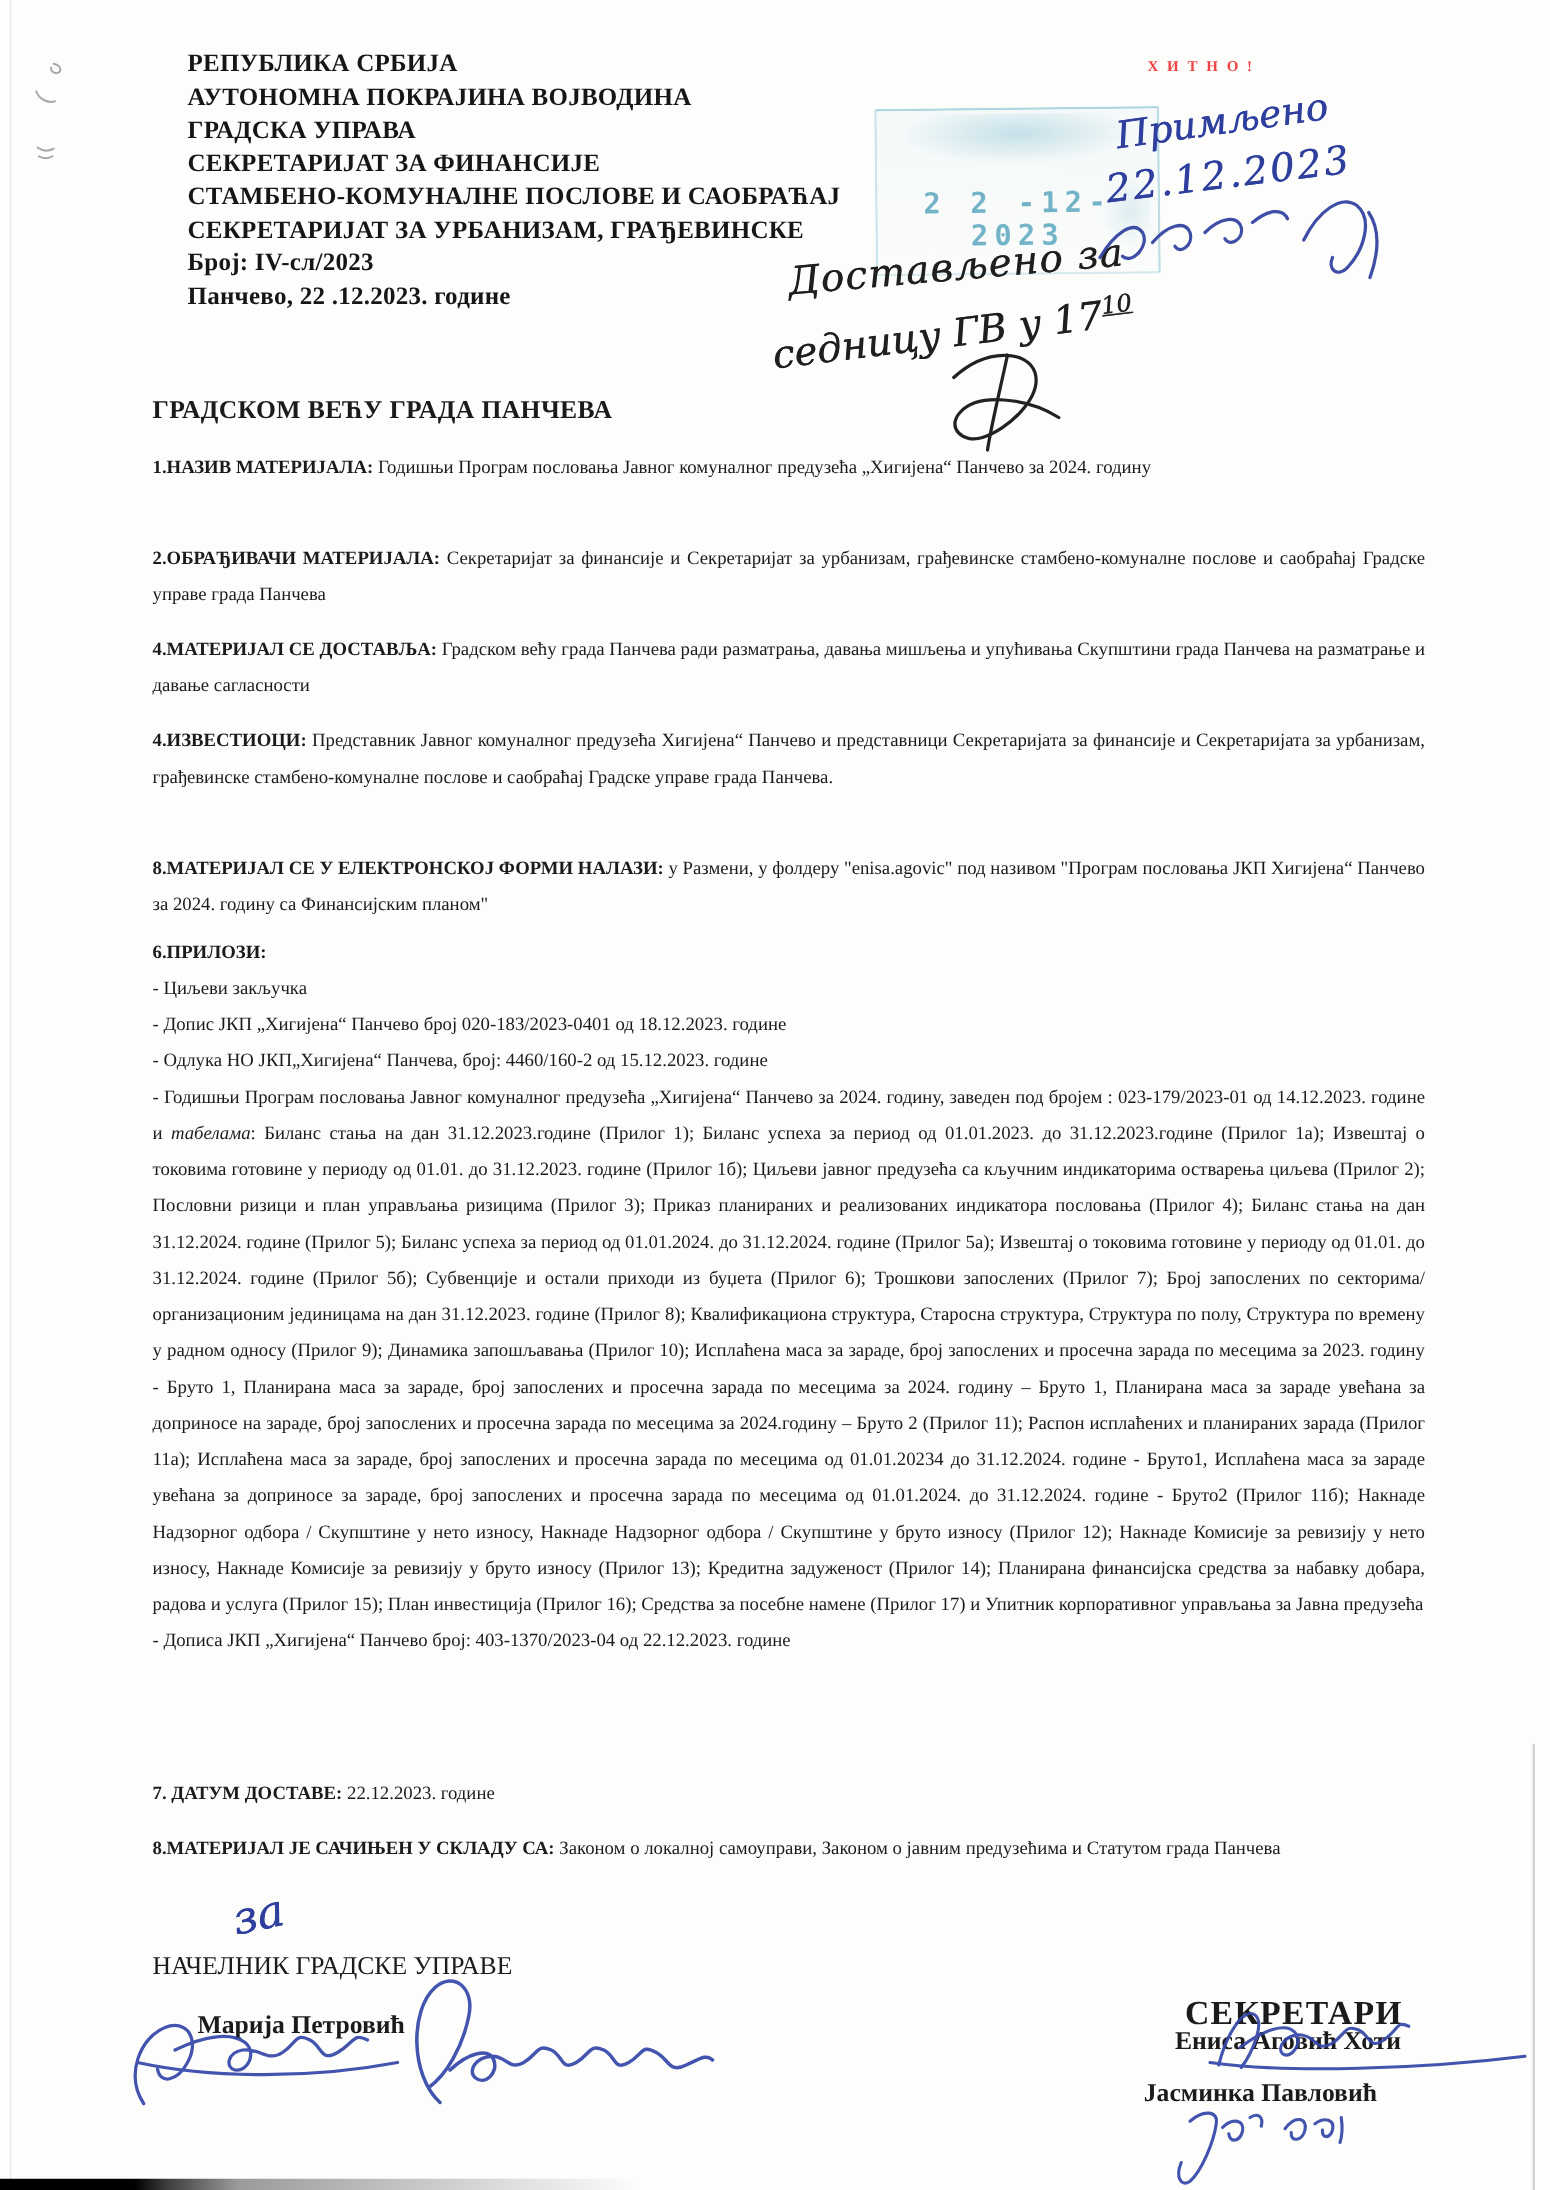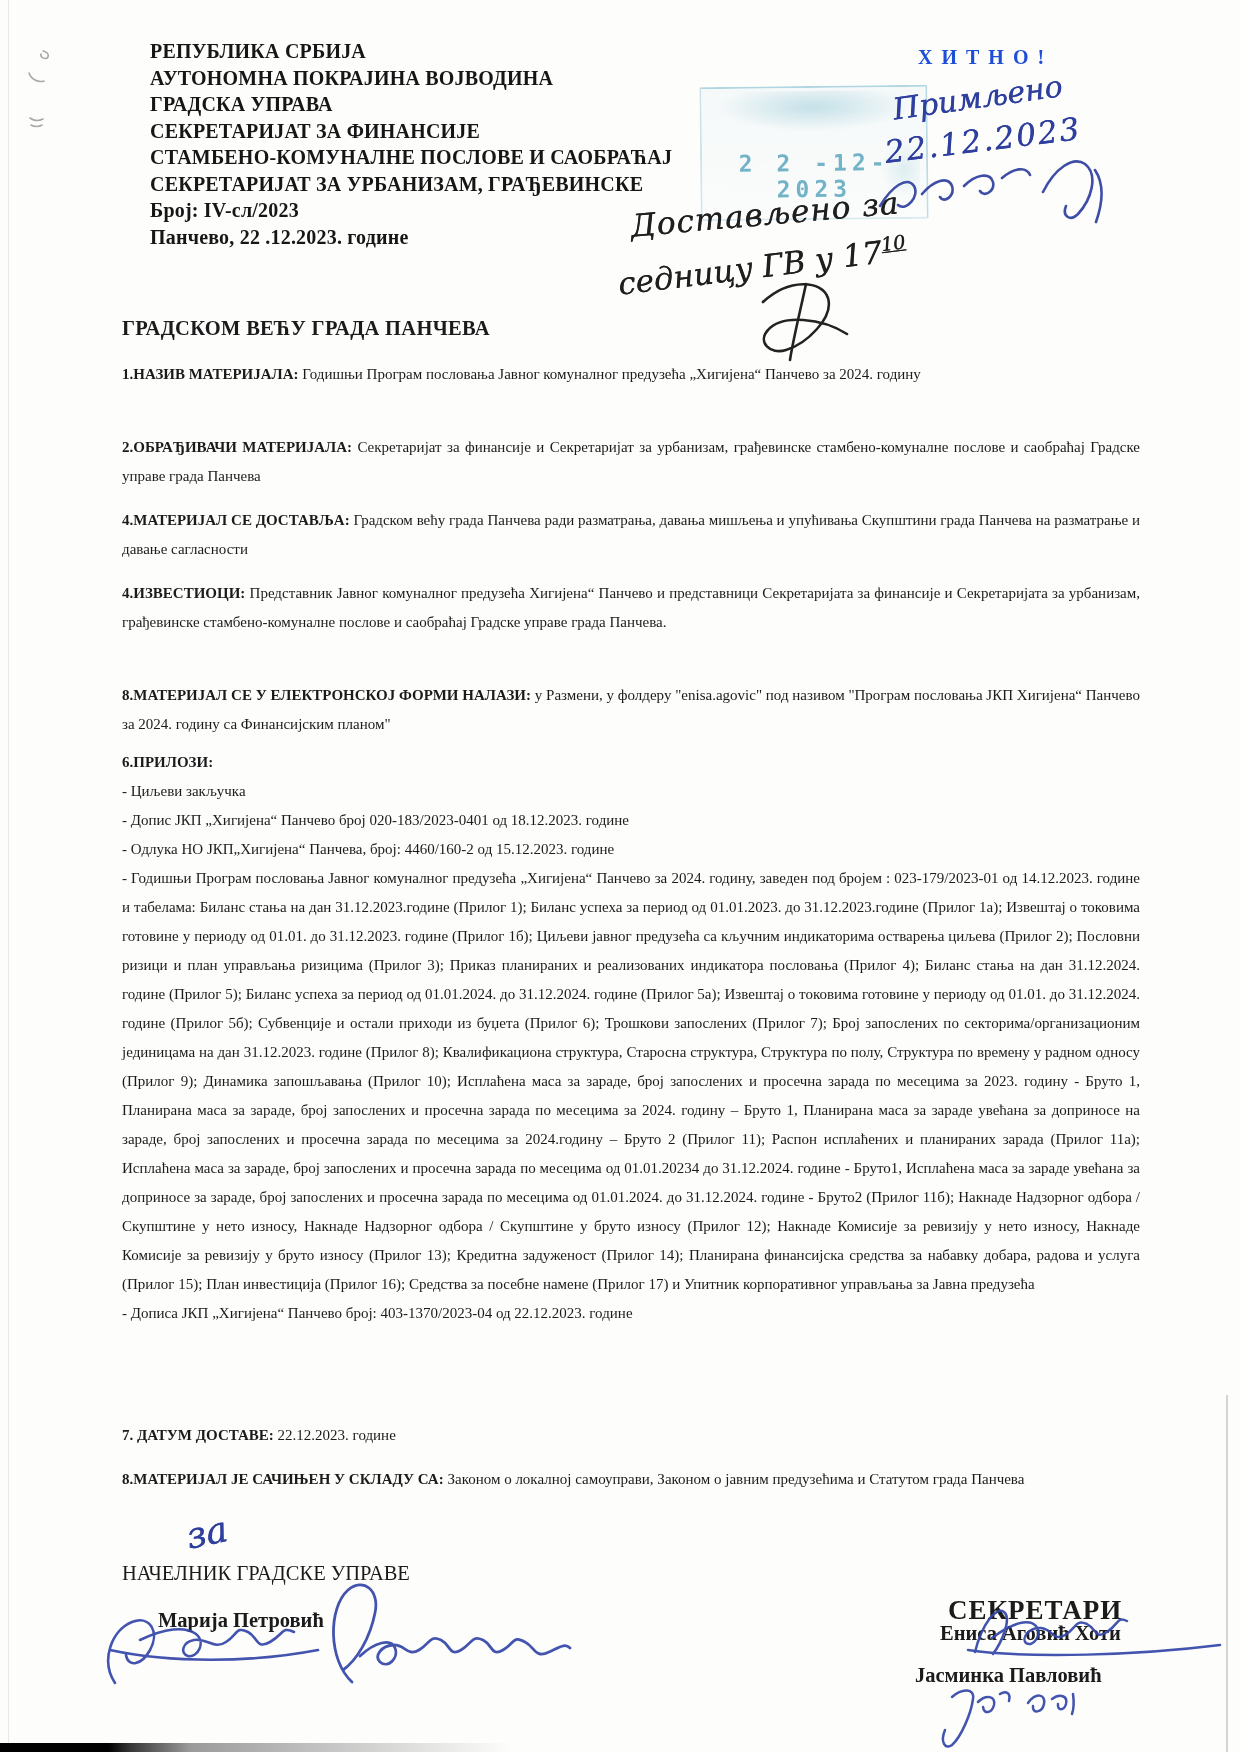--- a/index.html
+++ b/index.html
@@ -3,27 +3,27 @@
 <meta charset="utf-8">
 <style>
   html,body{margin:0;padding:0;background:#9a9a9a;}
   .page{
     position:relative;width:1240px;height:1752px;margin:0 auto;
     background:#fefefdeb;background-color:#fdfdfc;overflow:hidden;
     font-family:"Liberation Serif","DejaVu Serif",serif;color:#1b1b1b;
   }
   .abs{position:absolute;}
   .b{font-weight:bold;}
-  .it{}
+  .it{font-style:italic;}
 
   
   .letterhead{left:122px;top:38px;width:620px;margin-left:28px;}
   .letterhead div{font-weight:bold;font-size:20px;line-height:26.5px;letter-spacing:.2px;color:#161616;}
 
-  .urgent{left:918px;top:46px;font-weight:bold;font-size:20px;letter-spacing:2px;color:#1d4ed8;text-align:center;}
+  .urgent{left:918px;top:46px;font-weight:bold;font-size:12px;letter-spacing:2px;color:#ef4444;text-align:center;}
 
   
   .stamp{
     left:700px;top:86px;width:224px;height:130px;
     transform:rotate(-.6deg);border-radius:2px;
     border-top:2px solid rgba(116,184,204,.55);
     border-left:2px solid rgba(116,184,204,.32);
     border-right:2px solid rgba(116,184,204,.45);
     border-bottom:2px solid rgba(116,184,204,.22);
     background:linear-gradient(rgba(140,195,212,.07),rgba(140,195,212,.02));

